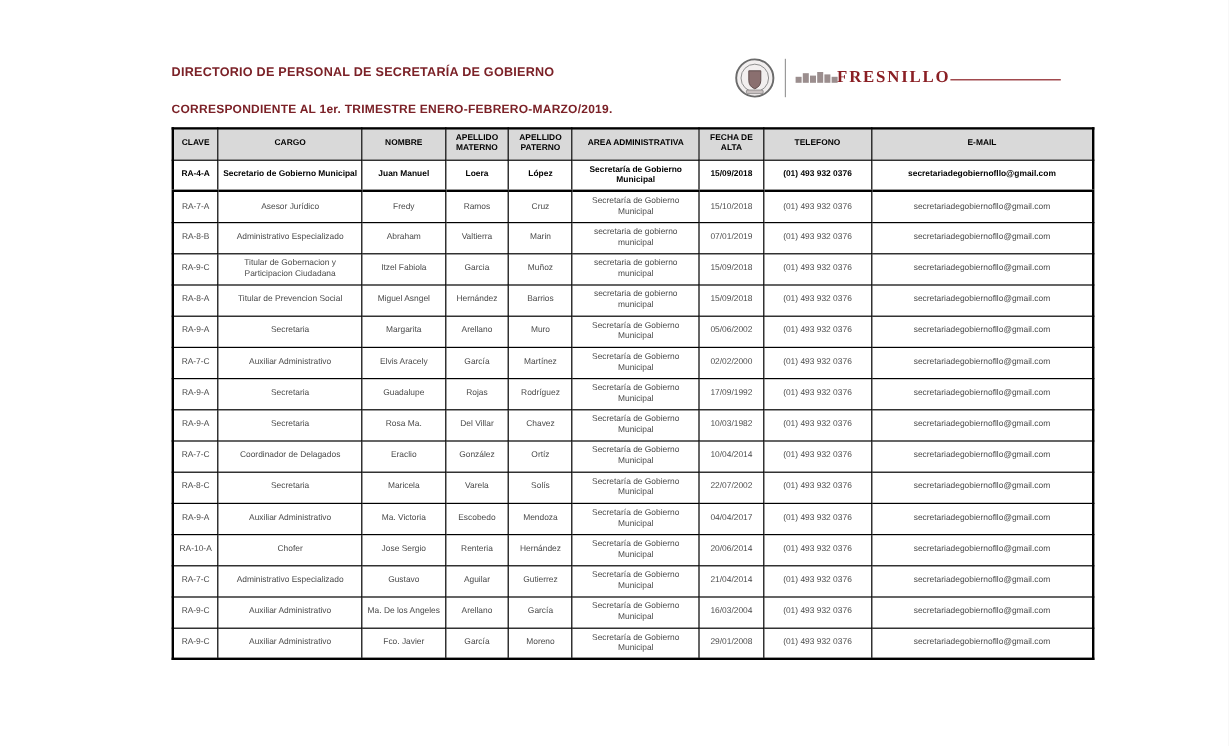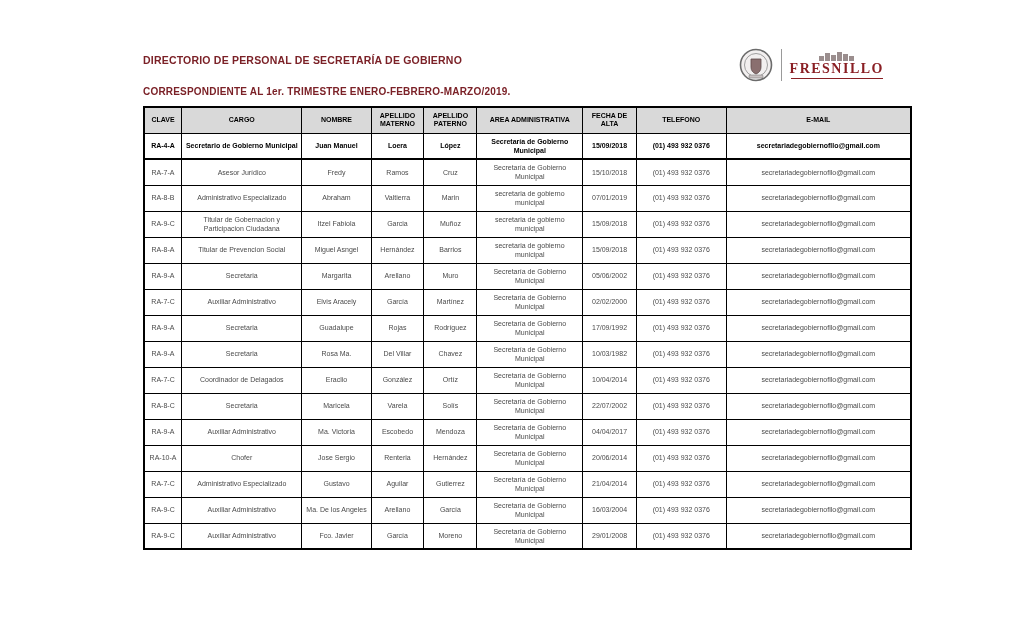--- a/index.html
+++ b/index.html
@@ -12,21 +12,21 @@
   
   .header-area { position:relative; height:56px; }
   .titles { position:absolute; left:0; right:0; top:4px; text-align:left; }
   .title1 { font-size:10.5px; font-weight:bold; color:#7b2127; letter-spacing:.2px; }
   .title2 { font-size:10px;  font-weight:600;  color:#7b2127; margin-top:20px; letter-spacing:.2px; }
 
   
   .logos { position:absolute; right:28px; top:-2px; display:flex; align-items:center; gap:8px; }
   .seal { width:34px; height:34px; }
   .logo-divider { width:1px; height:32px; background:#9a9a9a; }
-  .fresnillo { display:flex; flex-direction:column; align-items:center; }
+  .fresnillo { display:flex; align-items:center; }
   .skyline { display:flex; align-items:flex-end; gap:1px; height:9px; margin-bottom:1px; }
   .skyline span { display:block; width:5px; background:#9b8e8e; }
   .sk1{height:5px}.sk2{height:8px}.sk3{height:6px}.sk4{height:9px}.sk5{height:7px}.sk6{height:5px}
   .fresnillo-word {
     font-family:"Liberation Serif", serif; font-weight:bold; font-size:14px;
     color:#8a1f24; letter-spacing:1.5px; line-height:1;
   }
   .fresnillo-rule { width:92px; height:1px; background:#8a1f24; margin-top:2px; }
 
   

